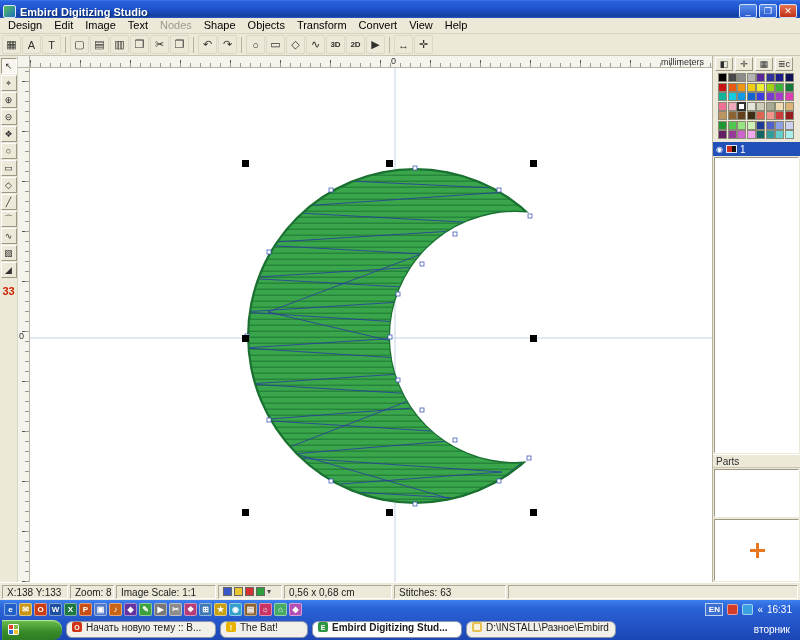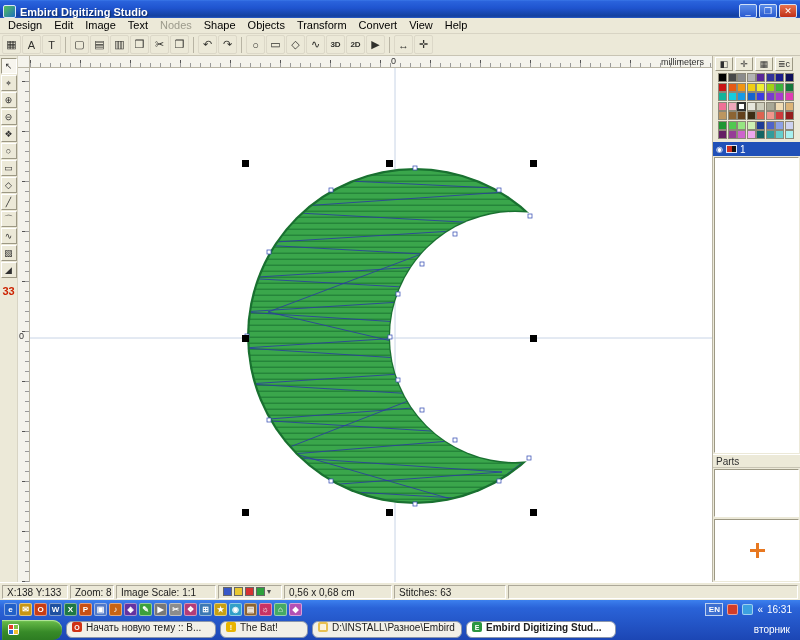--- a/index.html
+++ b/index.html
@@ -404,25 +404,25 @@
       </div>
       <div style="display:flex; gap:4px; overflow:hidden">
           <div class="task-btn" style="width: 150px;">
             <div class="t-ico" style="background: rgb(208, 50, 20);">O</div>
             <span class="lbl">Начать новую тему :: В...</span>
           </div>
           <div class="task-btn" style="width: 88px;">
             <div class="t-ico" style="background: rgb(232, 180, 0);">!</div>
             <span class="lbl">The Bat!</span>
           </div>
+          <div class="task-btn active" style="width: 150px;">
+            <div class="t-ico" style="background: rgb(44, 150, 64);">E</div>
+            <span class="lbl">Embird Digitizing Stud...</span>
+          </div>
           <div class="task-btn" style="width: 150px;">
             <div class="t-ico" style="background: rgb(232, 192, 80);">▤</div>
             <span class="lbl">D:\INSTALL\Разное\Embird</span>
           </div>
-          <div class="task-btn active" style="width: 150px;">
-            <div class="t-ico" style="background: rgb(44, 150, 64);">E</div>
-            <span class="lbl">Embird Digitizing Stud...</span>
-          </div>
         </div>
       <span class="day-label">вторник</span>
     </div>
   </div>
 </div>
 
 </body></html>

